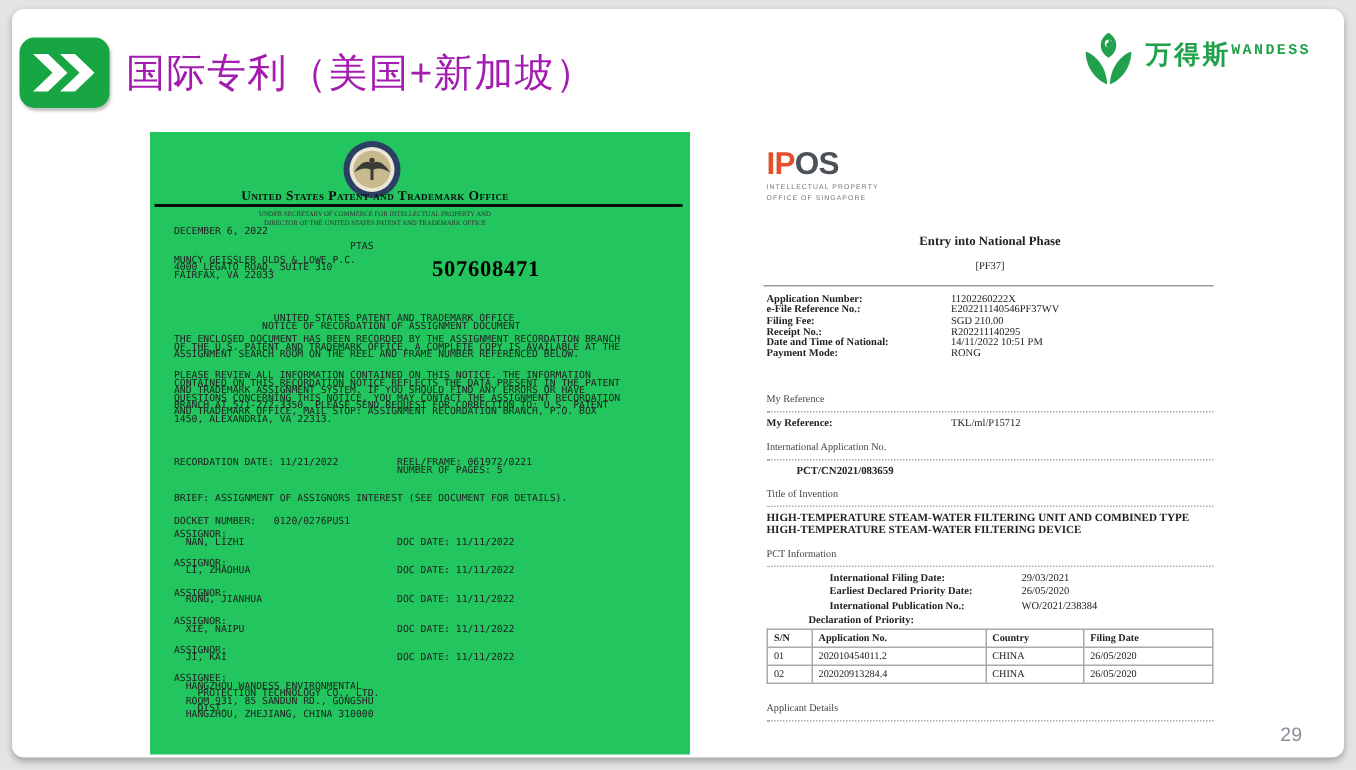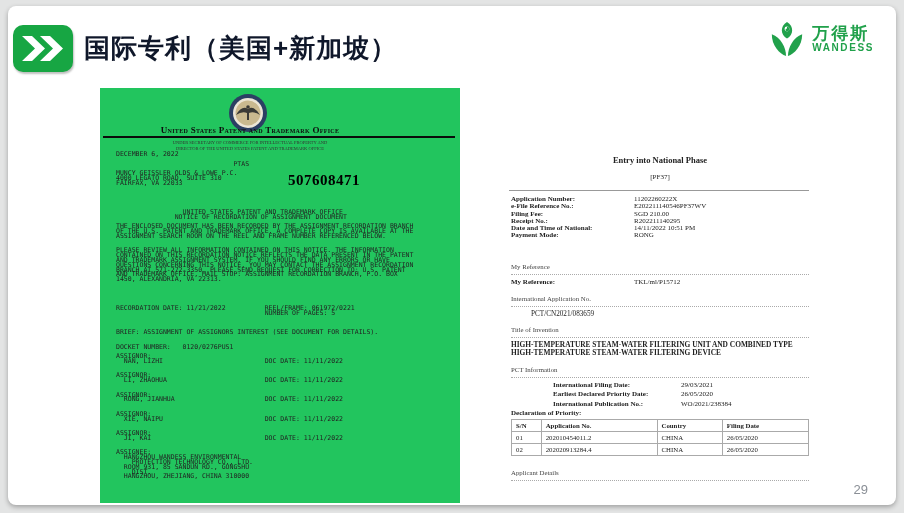--- a/index.html
+++ b/index.html
@@ -5,26 +5,26 @@
   * { margin:0; padding:0; box-sizing:border-box; }
   html,body { width:904px; height:513px; background:#e3e4e4; overflow:hidden;
               font-family:"Liberation Sans", sans-serif; }
   .slide { position:absolute; left:8px; top:6px; width:888px; height:499px;
            background:#ffffff; border-radius:8px; box-shadow:0 2px 5px rgba(0,0,0,.30); }
 
   
   .hdr-icon { position:absolute; left:5px; top:19px; width:60px; height:47px;
               border-radius:10px; background:#17a643; box-shadow:1px 2px 2px rgba(0,0,0,.25); }
   .hdr-icon svg { position:absolute; left:0; top:0; }
-  .slide-title { position:absolute; left:76px; top:25px; font-size:26px; font-weight:bold;
-                 color:#0f172a; letter-spacing:1px; }
+  .slide-title { position:absolute; left:76px; top:25px; font-size:26px; font-weight:normal;
+                 color:#a21caf; letter-spacing:1px; }
 
   
   .brand { position:absolute; right:22px; top:14px; display:flex; align-items:center; gap:6px; }
-  .brand-text { display:flex; flex-direction:column; line-height:1.05; }
+  .brand-text { display:flex; line-height:1.05;font-family:Liberation Mono, monospace; }
   .brand-cn { color:#21a14b; font-size:17px; font-weight:bold; letter-spacing:2px; }
   .brand-en { color:#21a14b; font-size:10px; font-weight:bold; letter-spacing:1.6px; }
 
   
   .uspto { position:absolute; left:92px; top:82px; width:360px; height:415px; background:#22c55e;
            color:#1a1a1a; }
   .uspto-seal { position:absolute; left:128px; top:5px; }
   .uspto-name { position:absolute; left:0; top:37px; width:300px; text-align:center;
                 font-family:"Liberation Serif", serif; font-weight:bold; font-size:9px;
                 font-variant:small-caps; letter-spacing:.3px; color:#0d0d0d; }
@@ -46,25 +46,25 @@
   .ipos-ip { color:#e2502c; } .ipos-os { color:#4c5258; }
   .ipos-sub { font-family:"Liberation Sans", sans-serif; font-size:4.6px; color:#777;
               letter-spacing:.7px; line-height:1.45; margin-top:2px; }
   .form-title { left:0; top:70px; width:100%; text-align:center; font-weight:bold; font-size:8.5px; }
   .form-code  { left:0; top:88px; width:100%; text-align:center; font-size:7px; }
   .solid-div  { left:4px; top:105px; width:300px; border-top:1px solid #999; }
   .frow { height:7.3px; font-size:7px; }
   .frow b { display:inline-block; width:123px; font-weight:bold; }
   .fields { left:6px; top:110px; width:300px; }
   .sect { font-size:6.8px; color:#444; border-bottom:1px dotted #aaa; padding-bottom:4px; width:298px; }
-  .bold-val { font-weight:normal; font-size:7.2px;padding-left:20px; }
+  .bold-val { font-weight:bold; font-size:7.2px;padding-left:20px; }
   .inv-title { font-weight:bold; font-size:7.4px; line-height:8.2px; width:296px; }
   .pct-row { height:9.4px; font-size:7px; }
   .pct-row b { display:inline-block; width:128px; font-weight:bold; }
-  .decl { font-weight:bold; font-size:7px; }
+  .decl { font-weight:bold; font-size:7px;margin-left:28px; }
   table.prio { left:6px; top:334px; width:298px; position:absolute; border-collapse:collapse;
                font-size:6.8px; }
   table.prio th, table.prio td { border:1px solid #aaa; padding:2px 4px; text-align:left;
                height:11px; font-weight:normal; }
   table.prio th { font-weight:bold; }
   .col-sn { width:10%; } .col-app { width:39%; } .col-cty { width:22%; } .col-fd { width:29%; }
 
   .page-num { position:absolute; right:28px; top:476px; font-size:13px; color:#8a8f96; }
 </style>
 </head>
@@ -173,20 +173,27 @@
 
 ASSIGNEE:
   HANGZHOU WANDESS ENVIRONMENTAL
     PROTECTION TECHNOLOGY CO., LTD.
   ROOM 931, 85 SANDUN RD., GONGSHU
     DIST.
   HANGZHOU, ZHEJIANG, CHINA 310000</pre>
   </div>
 
   <div class="ipos">
+    <div class="abs" style="left:6px; top:14px;">
+      <div class="ipos-word"><span class="ipos-ip">IP</span><span class="ipos-os">OS</span></div>
+      <div class="ipos-sub">
+        <div>INTELLECTUAL PROPERTY</div>
+        <div>OFFICE OF SINGAPORE</div>
+      </div>
+    </div>
 
     <div class="abs form-title">Entry into National Phase</div>
     <div class="abs form-code">[PF37]</div>
     <div class="abs solid-div"></div>
 
     <div class="abs fields">
       <div class="frow"><b>Application Number:</b><span>11202260222X</span></div>
       <div class="frow"><b>e-File Reference No.:</b><span>E202211140546PF37WV</span></div>
       <div class="frow"><b>Filing Fee:</b><span>SGD 210.00</span></div>
       <div class="frow"><b>Receipt No.:</b><span>R202211140295</span></div>

